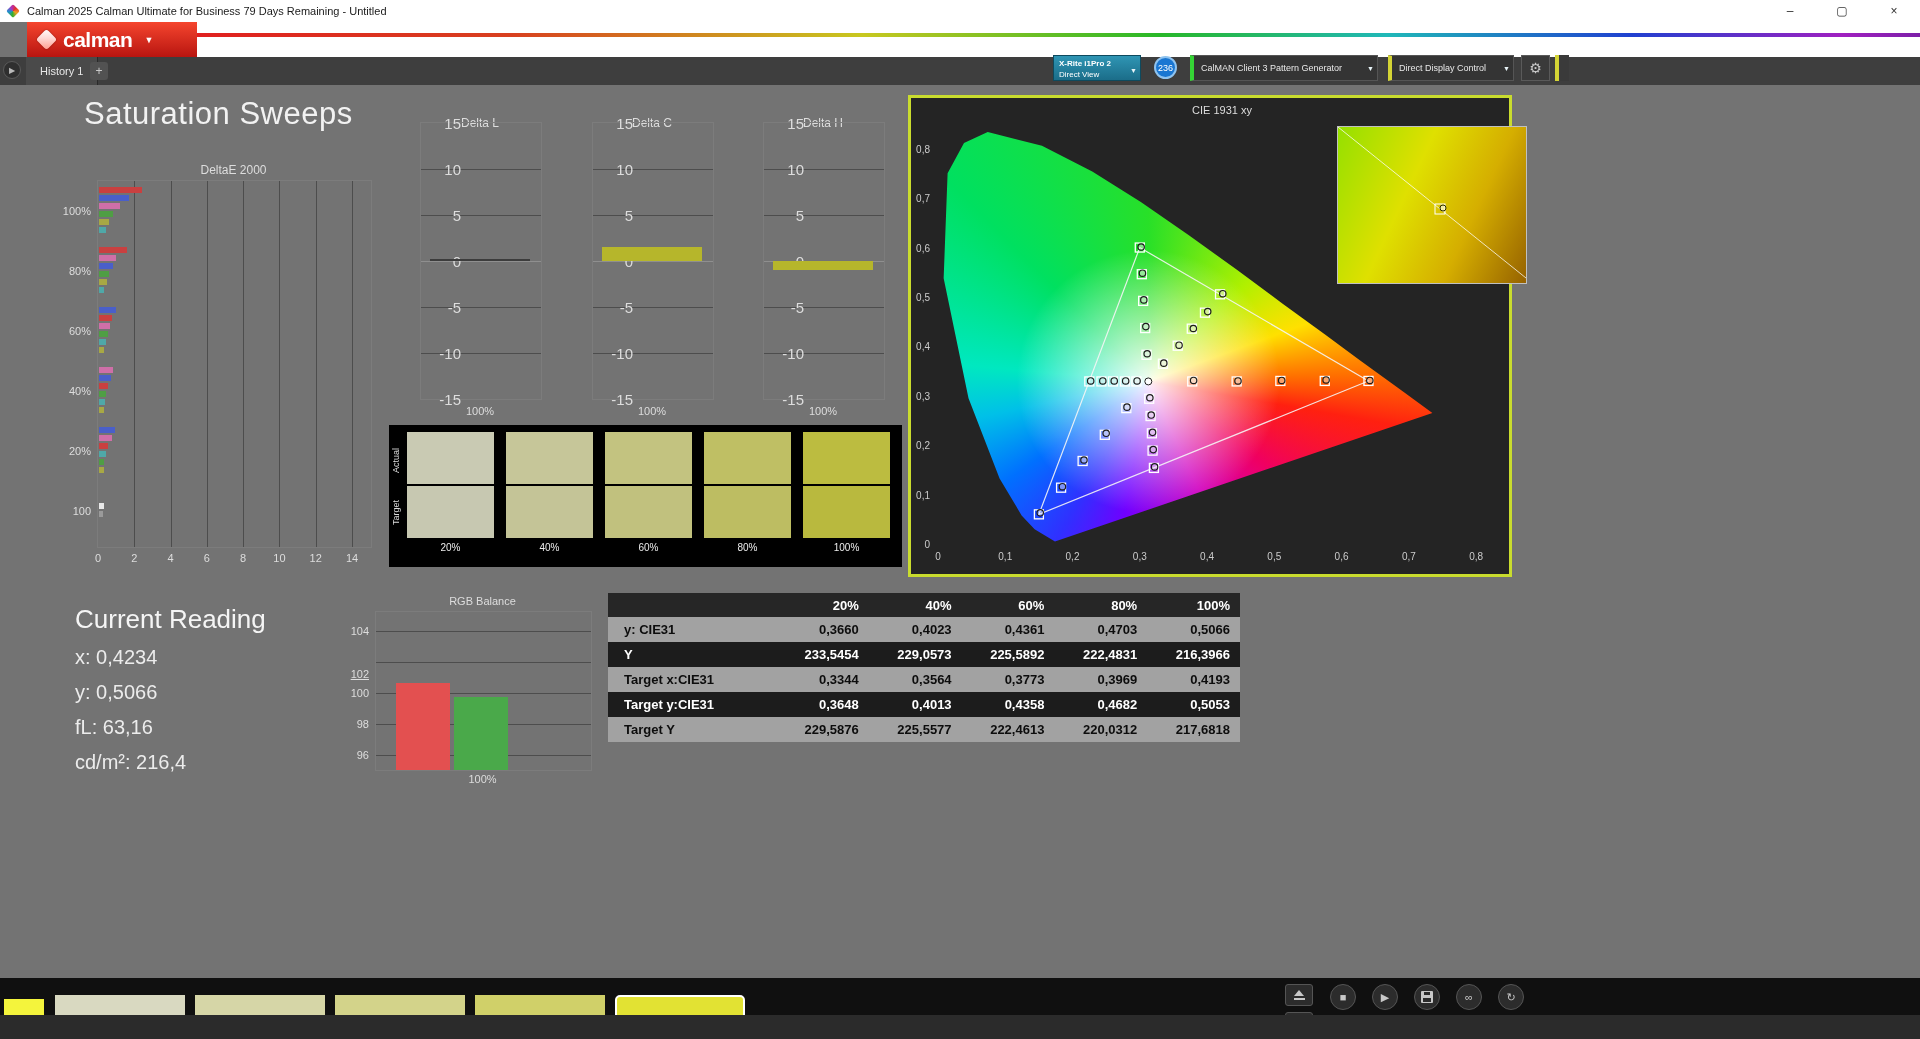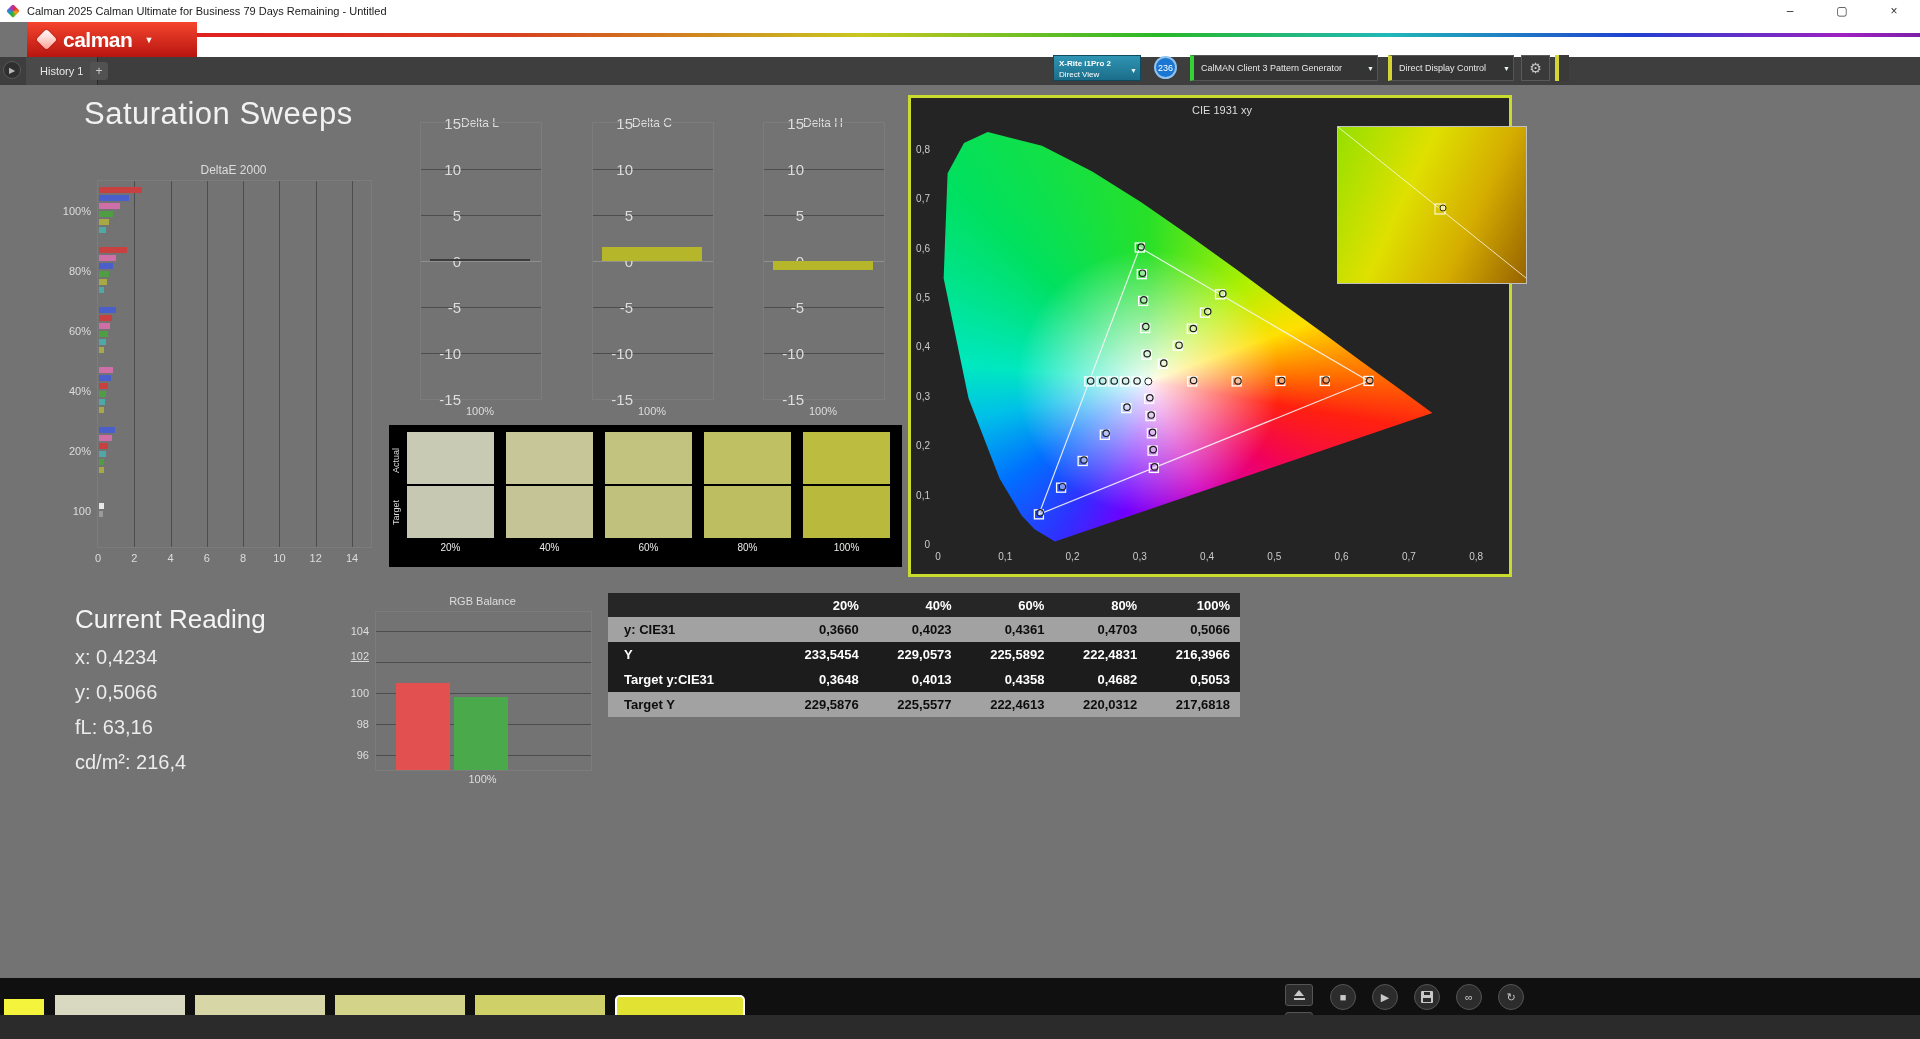--- a/index.html
+++ b/index.html
@@ -423,21 +423,21 @@
   <div class="cr-line" style="top:646px">x: 0,4234</div>
   <div class="cr-line" style="top:681px">y: 0,5066</div>
   <div class="cr-line" style="top:716px">fL: 63,16</div>
   <div class="cr-line" style="top:751px">cd/m²: 216,4</div>
 
   <div id="rgb-title">RGB Balance</div>
   <div id="rgb-plot">
       <div class="rgb-grid" style="top: 18.5882px;"></div>
       <div class="rgb-ylab" style="top: 18.5882px;">104</div>
       <div class="rgb-grid" style="top: 49.5686px;"></div>
-      <div class="rgb-ylab" style="top: 44px; text-decoration: underline;">102</div>
+      <div class="rgb-ylab" style="top: 62px; text-decoration: underline;">102</div>
       <div class="rgb-grid" style="top: 80.549px;"></div>
       <div class="rgb-ylab" style="top: 80.549px;">100</div>
       <div class="rgb-grid" style="top: 111.529px;"></div>
       <div class="rgb-ylab" style="top: 111.529px;">98</div>
       <div class="rgb-grid" style="top: 142.51px;"></div>
       <div class="rgb-ylab" style="top: 142.51px;">96</div>
       <div class="rgb-bar" style="left: 20px; top: 71.2549px; height: 86.7451px; background: rgb(227, 80, 80);"></div>
       <div class="rgb-bar" style="left: 78px; top: 85.1961px; height: 72.8039px; background: rgb(74, 169, 74);"></div>
     </div>
   <div id="rgb-xlabel">100%</div>
@@ -459,20 +459,28 @@
         <div class="tbl-cell">0,4703</div>
         <div class="tbl-cell">0,5066</div>
       </div>
       <div class="tbl-row row-dark">
         <div class="tbl-label">Y</div>
         <div class="tbl-cell">233,5454</div>
         <div class="tbl-cell">229,0573</div>
         <div class="tbl-cell">225,5892</div>
         <div class="tbl-cell">222,4831</div>
         <div class="tbl-cell">216,3966</div>
+      </div>
+      <div class="tbl-row row-light">
+        <div class="tbl-label">Target x:CIE31</div>
+        <div class="tbl-cell">0,3344</div>
+        <div class="tbl-cell">0,3564</div>
+        <div class="tbl-cell">0,3773</div>
+        <div class="tbl-cell">0,3969</div>
+        <div class="tbl-cell">0,4193</div>
       </div>
       <div class="tbl-row row-dark">
         <div class="tbl-label">Target y:CIE31</div>
         <div class="tbl-cell">0,3648</div>
         <div class="tbl-cell">0,4013</div>
         <div class="tbl-cell">0,4358</div>
         <div class="tbl-cell">0,4682</div>
         <div class="tbl-cell">0,5053</div>
       </div>
       <div class="tbl-row row-light">

